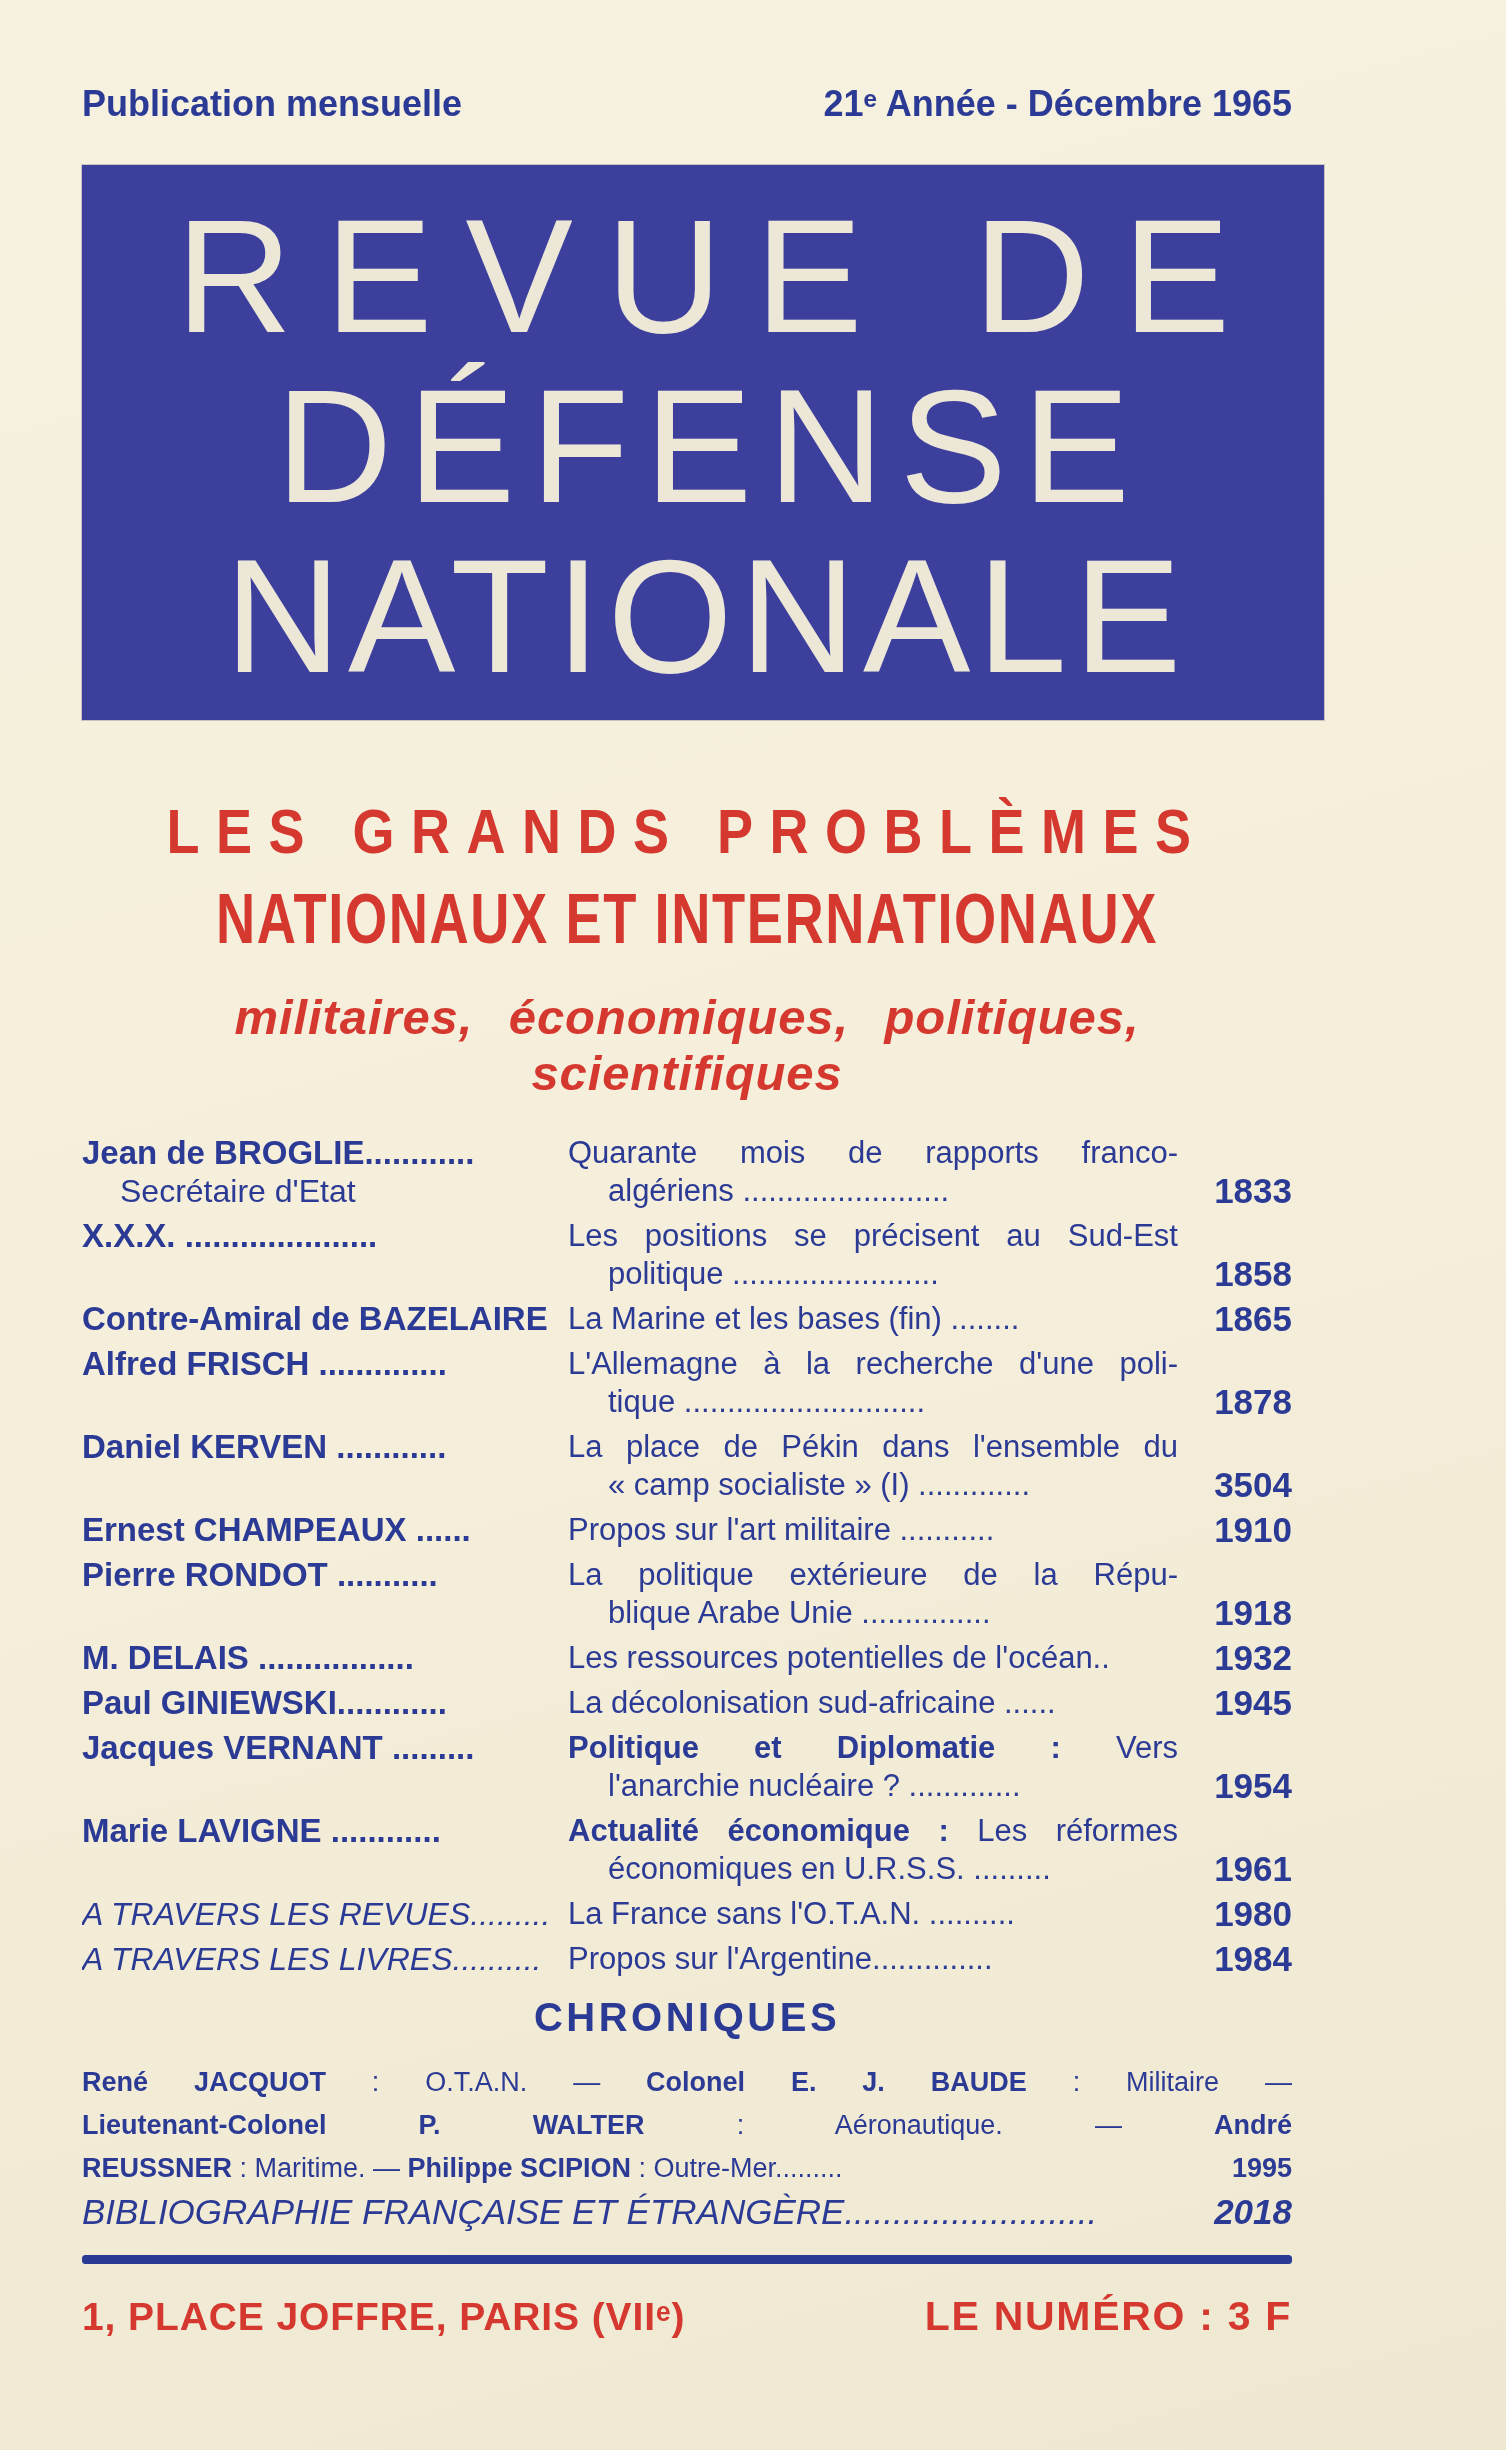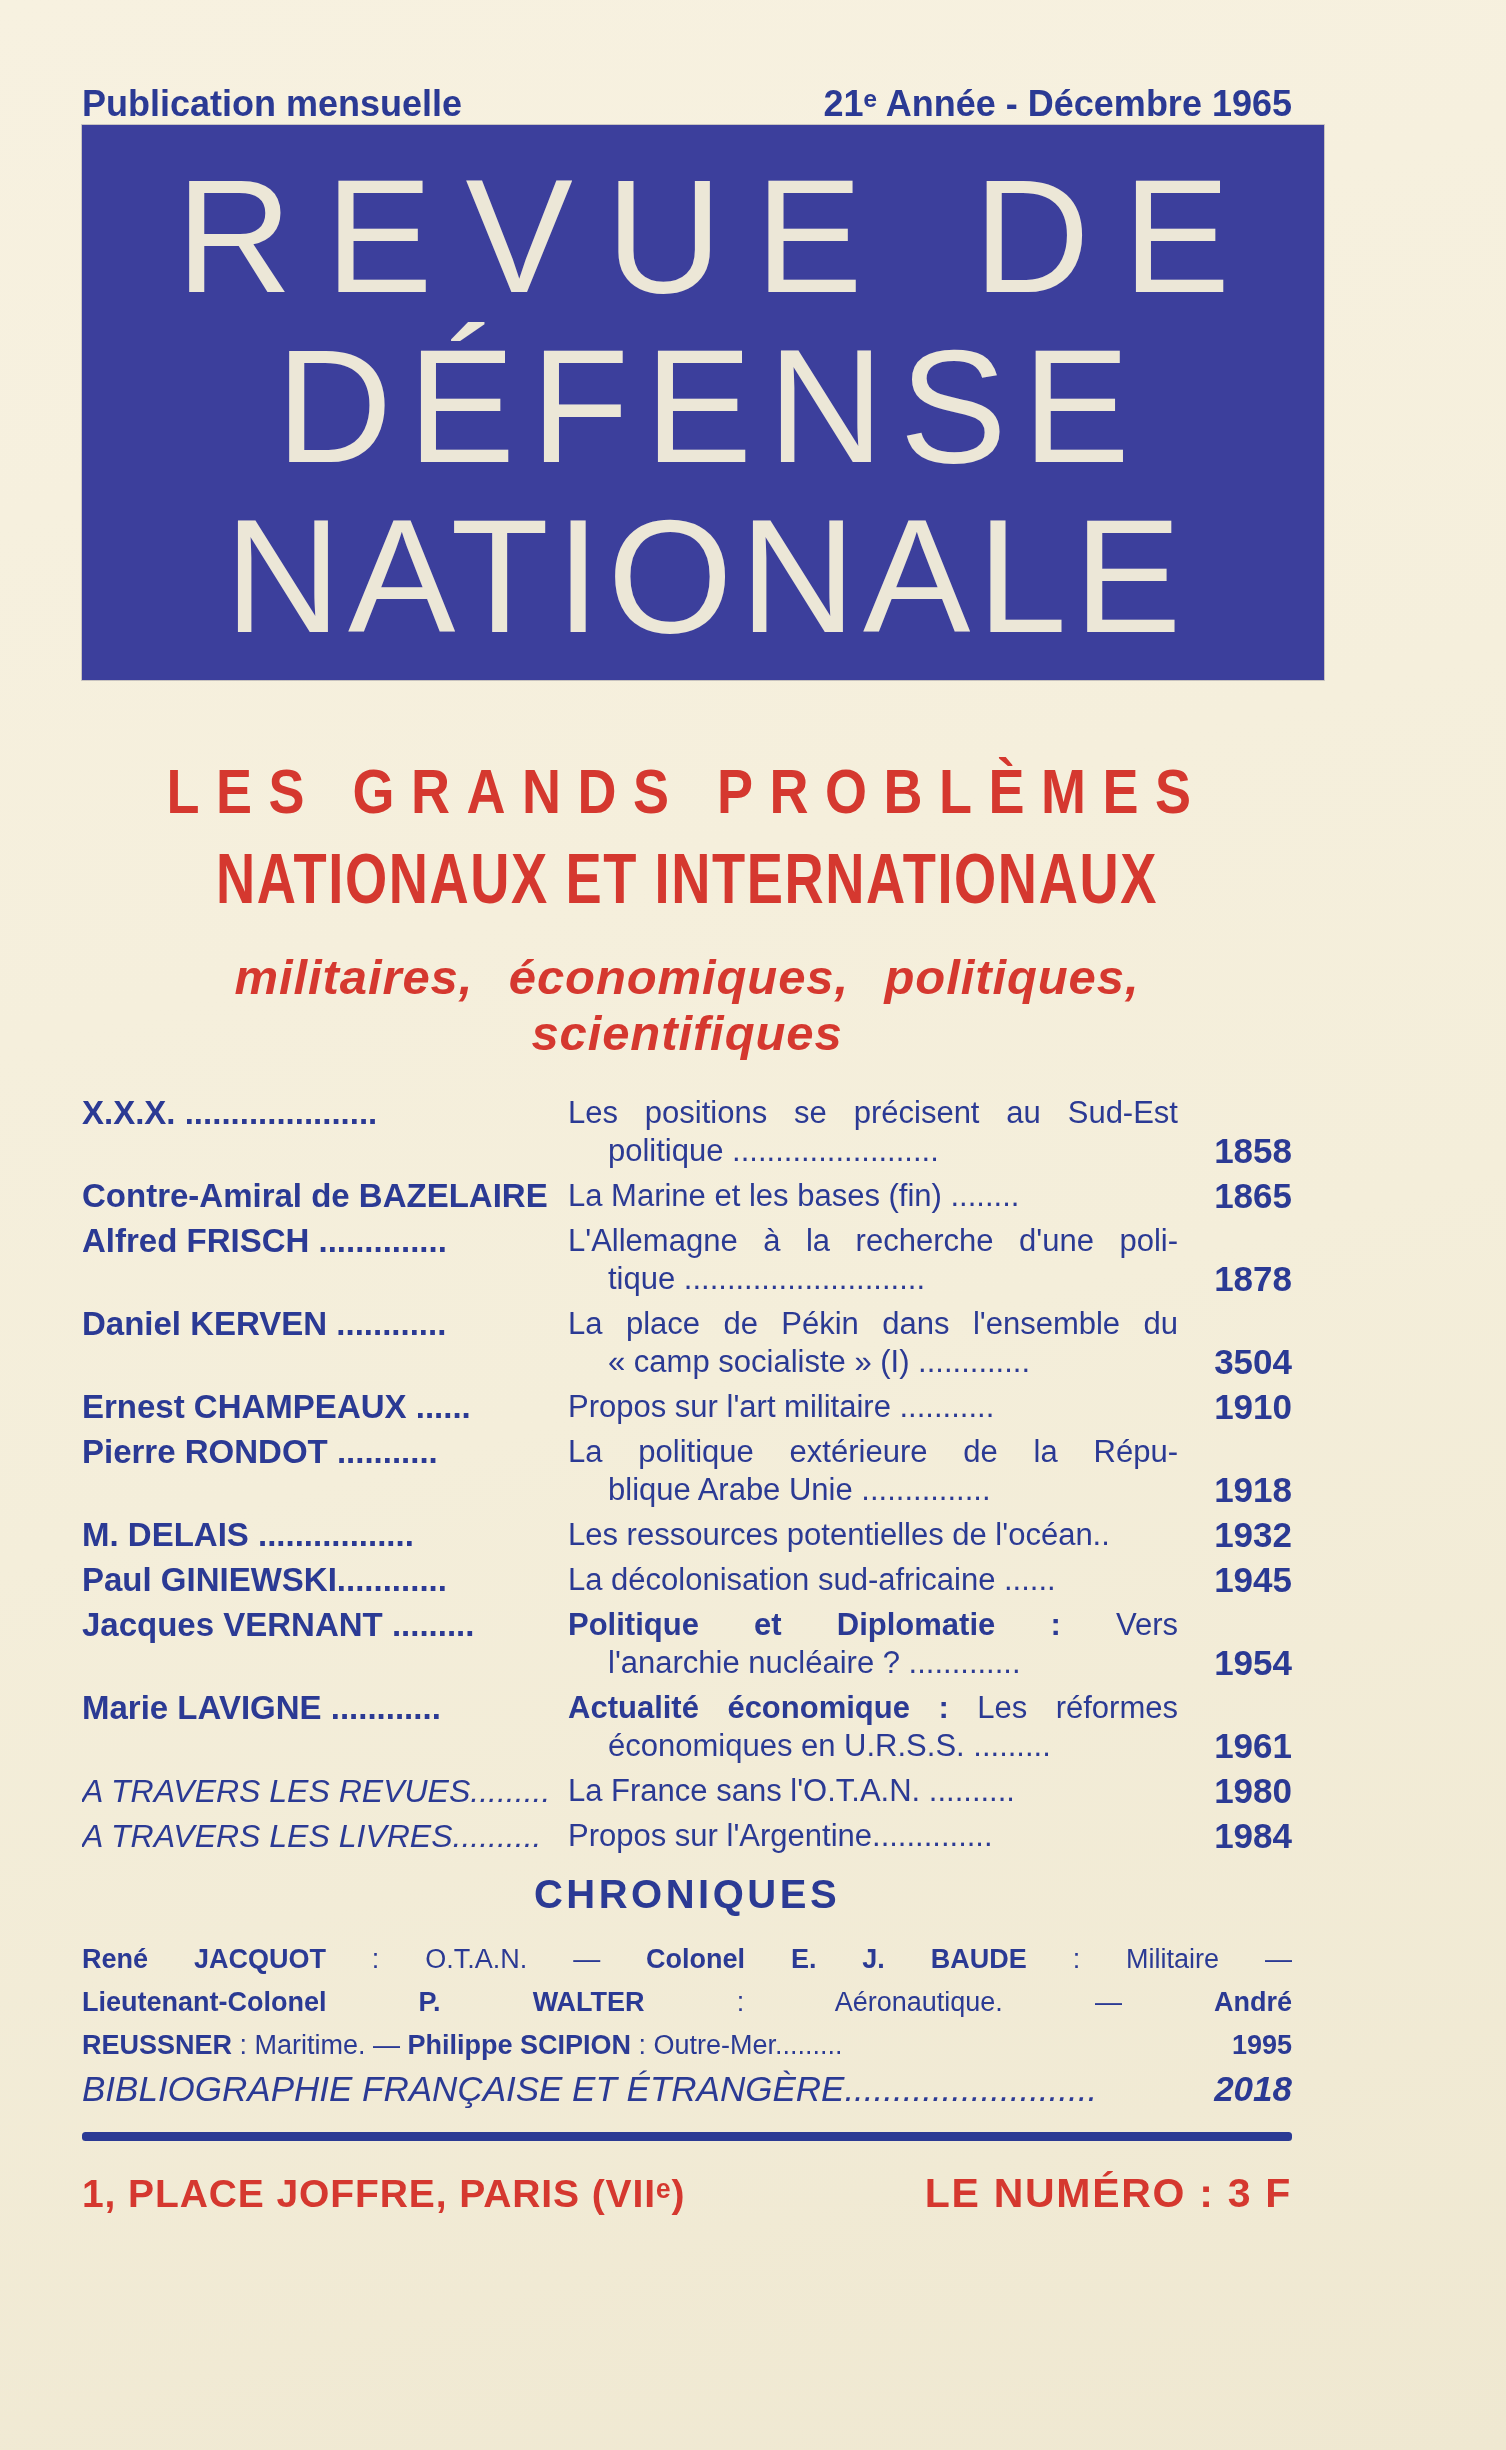--- a/index.html
+++ b/index.html
@@ -11,21 +11,21 @@
     position: relative; overflow: hidden;
     color: var(--navy, #2b3a94);
   }
   .inner { padding: 83px 214px 0 82px; }
 
   
   .meta-row { display: flex; justify-content: space-between; align-items: baseline;
     font-size: 36px; font-weight: bold; color: var(--navy, #2b3a94); }
 
   
-  .mast { width: 1242px; background: var(--indigo, #3c3f9c);
+  .mast { margin-top: 40px; width: 1242px; background: var(--indigo, #3c3f9c);
     padding: 26px 0 19px 0; box-shadow: 0 0 0 0.9px rgba(40,40,90,.25); }
   .mast-line { text-align: center; color: #ece7d7; font-weight: 400;
     font-size: 161px; line-height: 170px; white-space: nowrap; }
   .mast-line.l1 { letter-spacing: 33px; text-indent: 33px; }
   .mast-line.l2 { letter-spacing: 15.6px; text-indent: 15.6px; }
   .mast-line.l3 { letter-spacing: 7px; text-indent: 7px; }
 
   
   .tag1 { margin-top: 80px; text-align: center; color: var(--red, #d5382f);
     font-size: 54px; font-weight: bold; letter-spacing: 16.5px; transform: scaleY(1.18); }
@@ -84,20 +84,31 @@
       <div class="mast-line l3">NATIONALE</div>
     </div>
 
     <div class="tag1">LES GRANDS PROBLÈMES</div>
     <div class="tag2">NATIONAUX ET INTERNATIONAUX</div>
     <div class="tag3">militaires, économiques, politiques, scientifiques</div>
 
     <div class="toc">
         <div class="toc-row">
           <div class="toc-author">
+            <div>Jean de BROGLIE............</div>
+            <div class="sub">Secrétaire d'Etat</div>
+          </div>
+          <div class="toc-title">
+            <div class="toc-line justify"><span>Quarante mois de rapports franco-</span></div>
+            <div class="toc-line indent"><span>algériens ........................</span></div>
+          </div>
+          <div class="toc-page">1833</div>
+        </div>
+        <div class="toc-row">
+          <div class="toc-author">
             <div>X.X.X. .....................</div>
           </div>
           <div class="toc-title">
             <div class="toc-line justify"><span>Les positions se précisent au Sud-Est</span></div>
             <div class="toc-line indent"><span>politique ........................</span></div>
           </div>
           <div class="toc-page">1858</div>
         </div>
         <div class="toc-row">
           <div class="toc-author">

